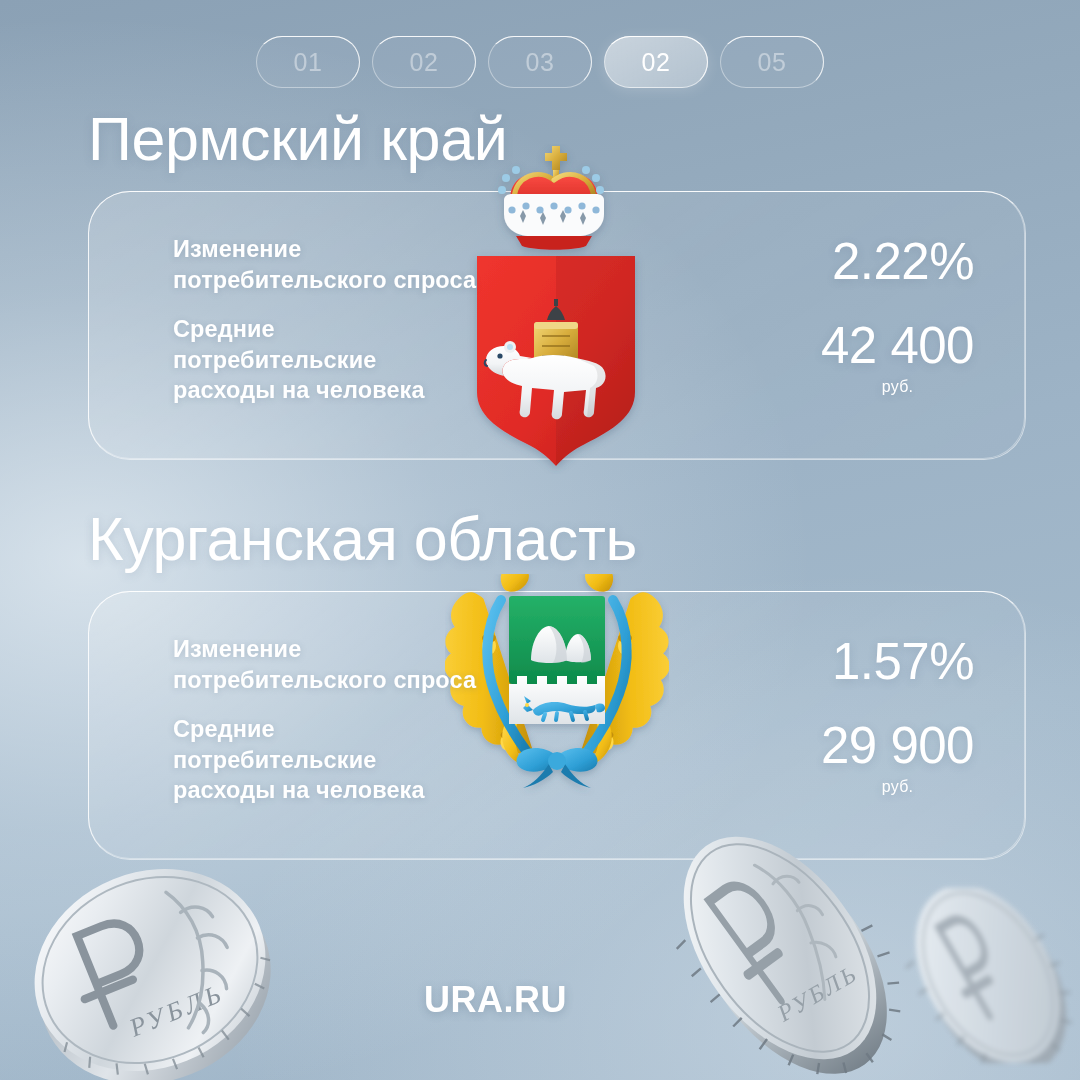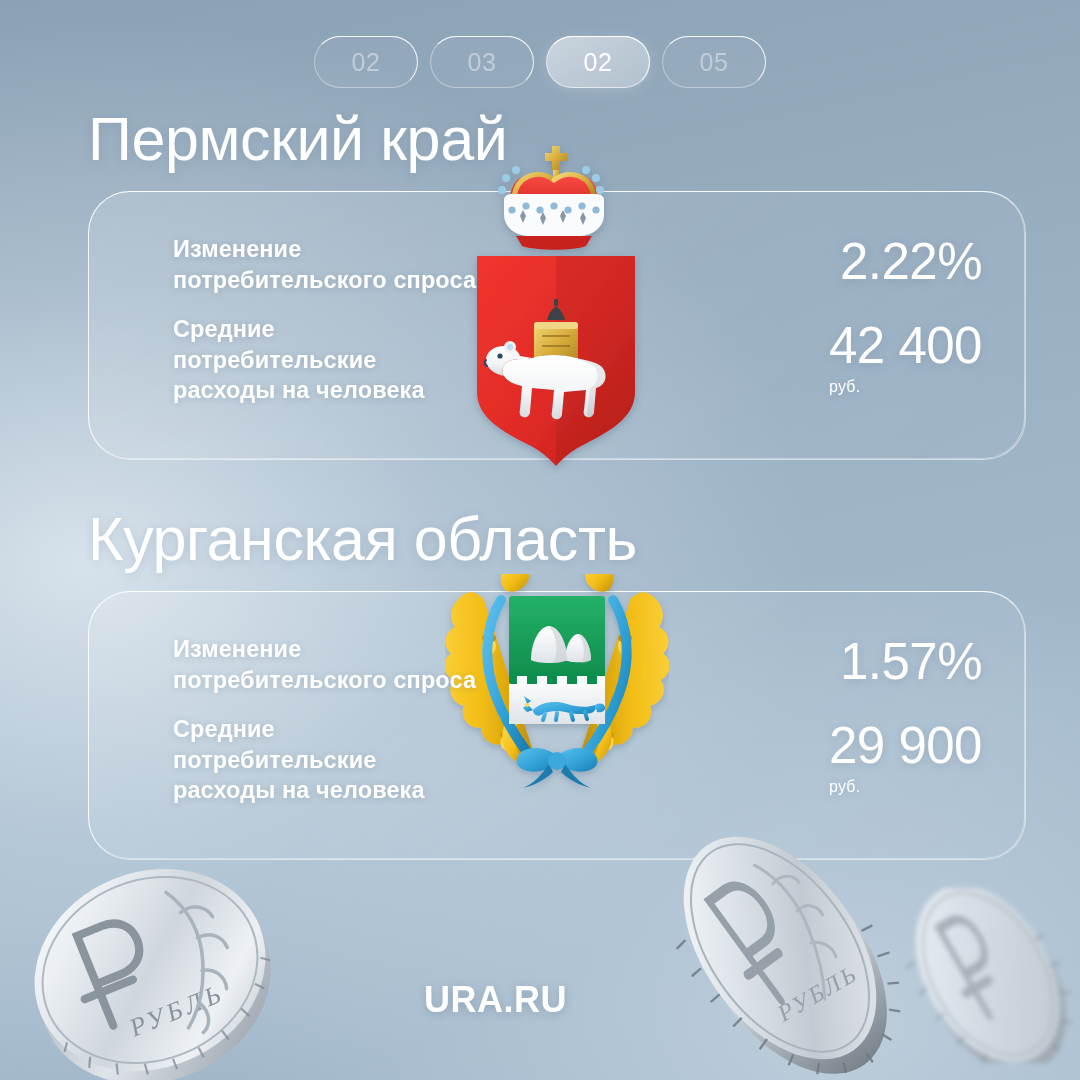--- a/index.html
+++ b/index.html
@@ -86,21 +86,21 @@
 
   .rows{ position:absolute; inset:0; }
   .row{ position:absolute; left:0; right:0; }
   .row .label{
     position:absolute; left:84px;
     color:#ffffff; font-weight:700; font-size:23.5px; line-height:1.28;
     letter-spacing:.1px;
     text-shadow:0 1px 6px rgba(80,105,130,.25);
   }
   .row .value{
-    position:absolute; right:42px; text-align:left;
+    position:absolute; right:50px; text-align:center;
     color:#ffffff; font-weight:400; line-height:1;
     text-shadow:0 2px 9px rgba(80,105,130,.22);
   }
   .value .big{ font-size:51px; letter-spacing:-.5px; white-space:nowrap; display:block; }
   .value .unit{ font-size:16px; display:block; margin-top:8px; letter-spacing:.2px; }
 
   
   #perm-row-demand .label  { top:42px; }
   #perm-row-demand .value  { top:44px; }
   #perm-row-spend  .label  { top:122px; }
@@ -135,20 +135,23 @@
     margin-top:5px; font-size:11px; color:rgba(255,255,255,.80);
     letter-spacing:.35px;
   }
 </style>
 </head>
 <body>
 
 <div id="stage">
 
   <div class="pager">
+      <div class="pill">
+        <span>01</span>
+      </div>
       <div class="pill">
         <span>02</span>
       </div>
       <div class="pill">
         <span>03</span>
       </div>
       <div class="pill active">
         <span>02</span>
       </div>
       <div class="pill">

